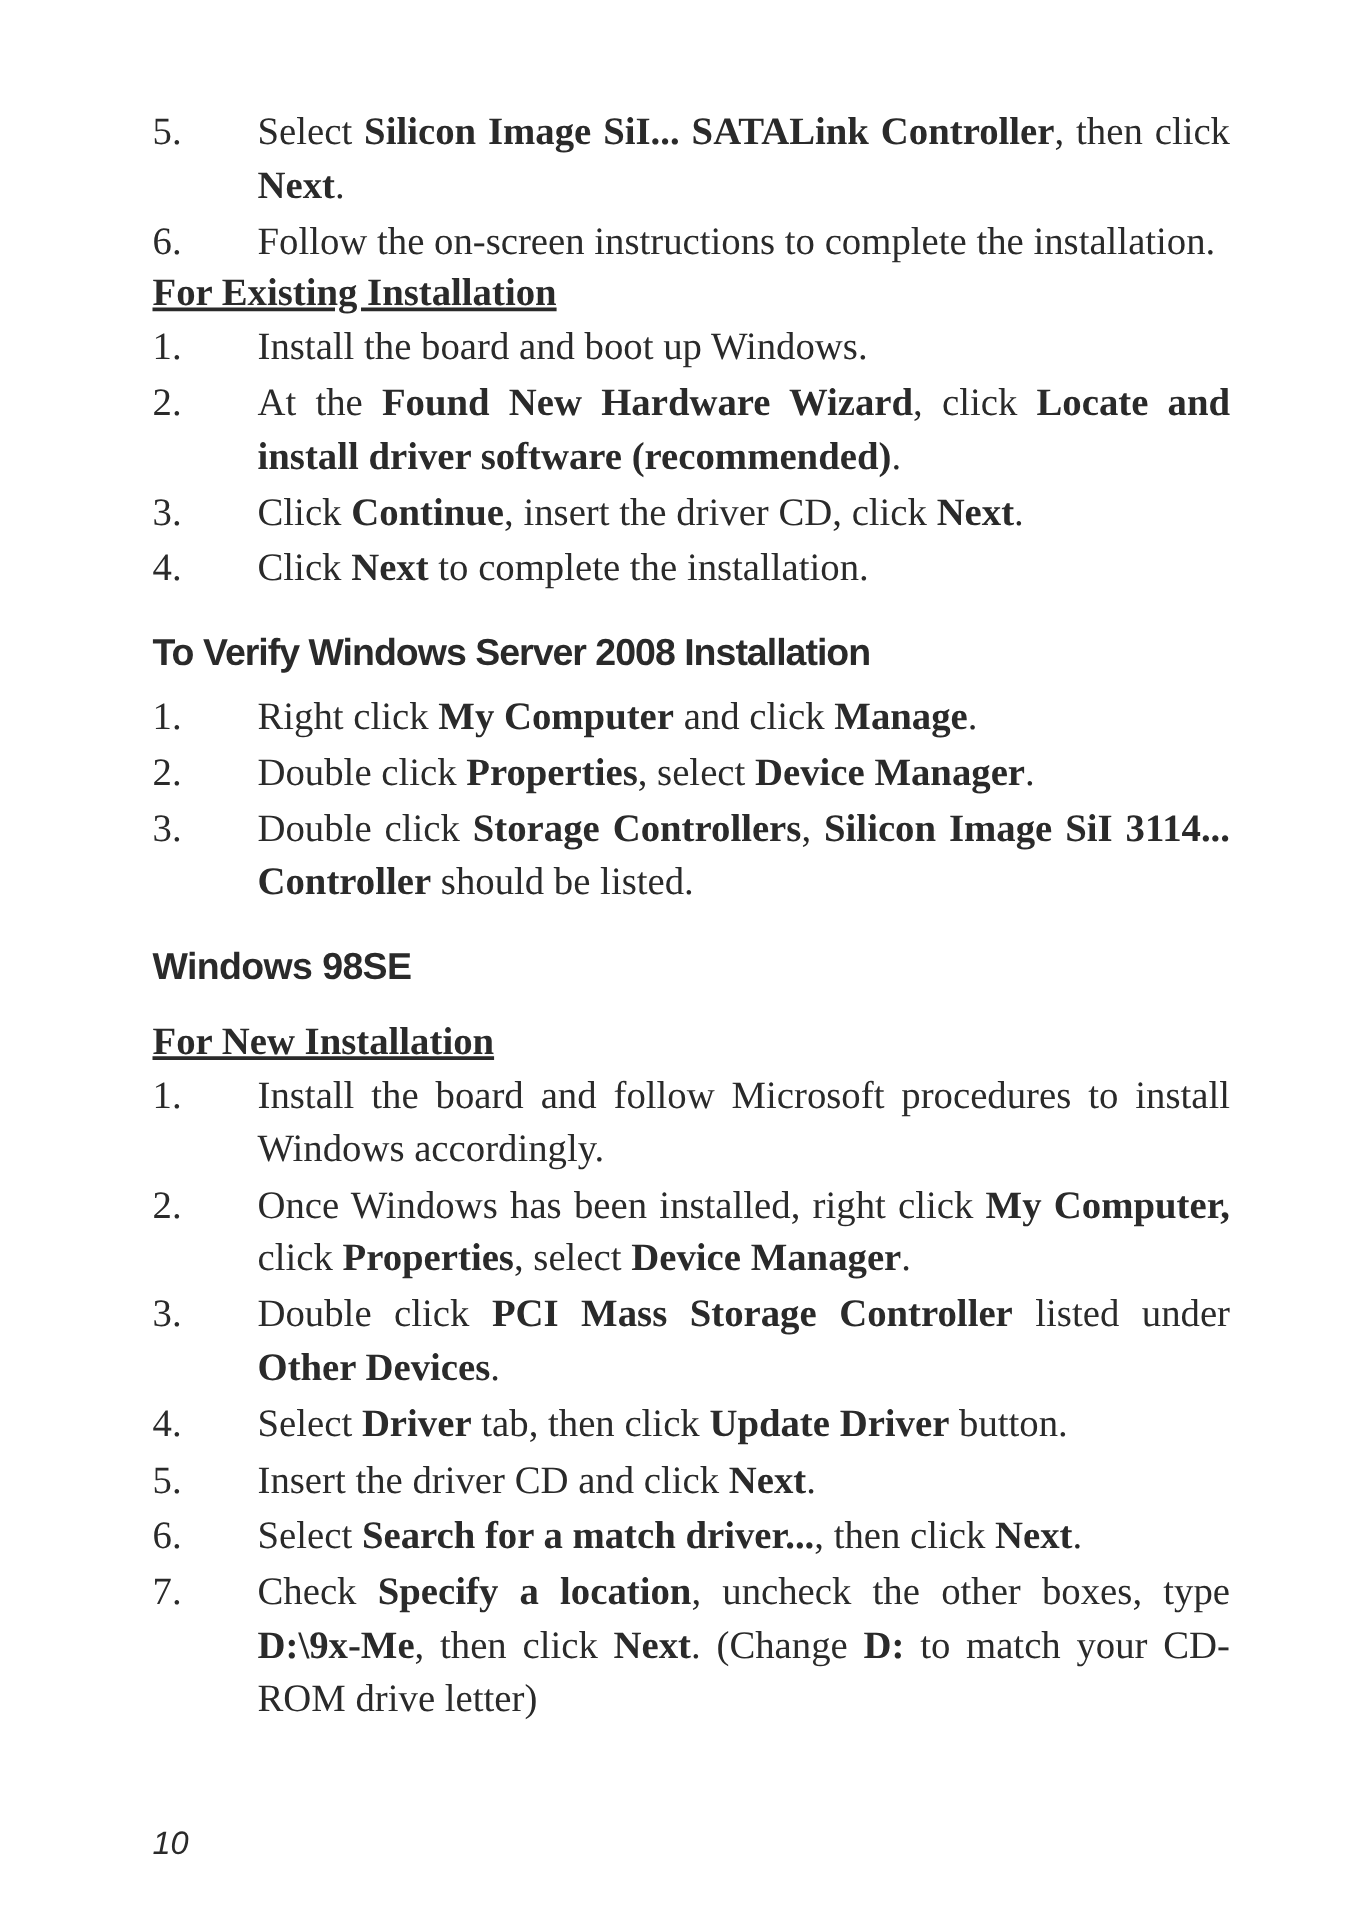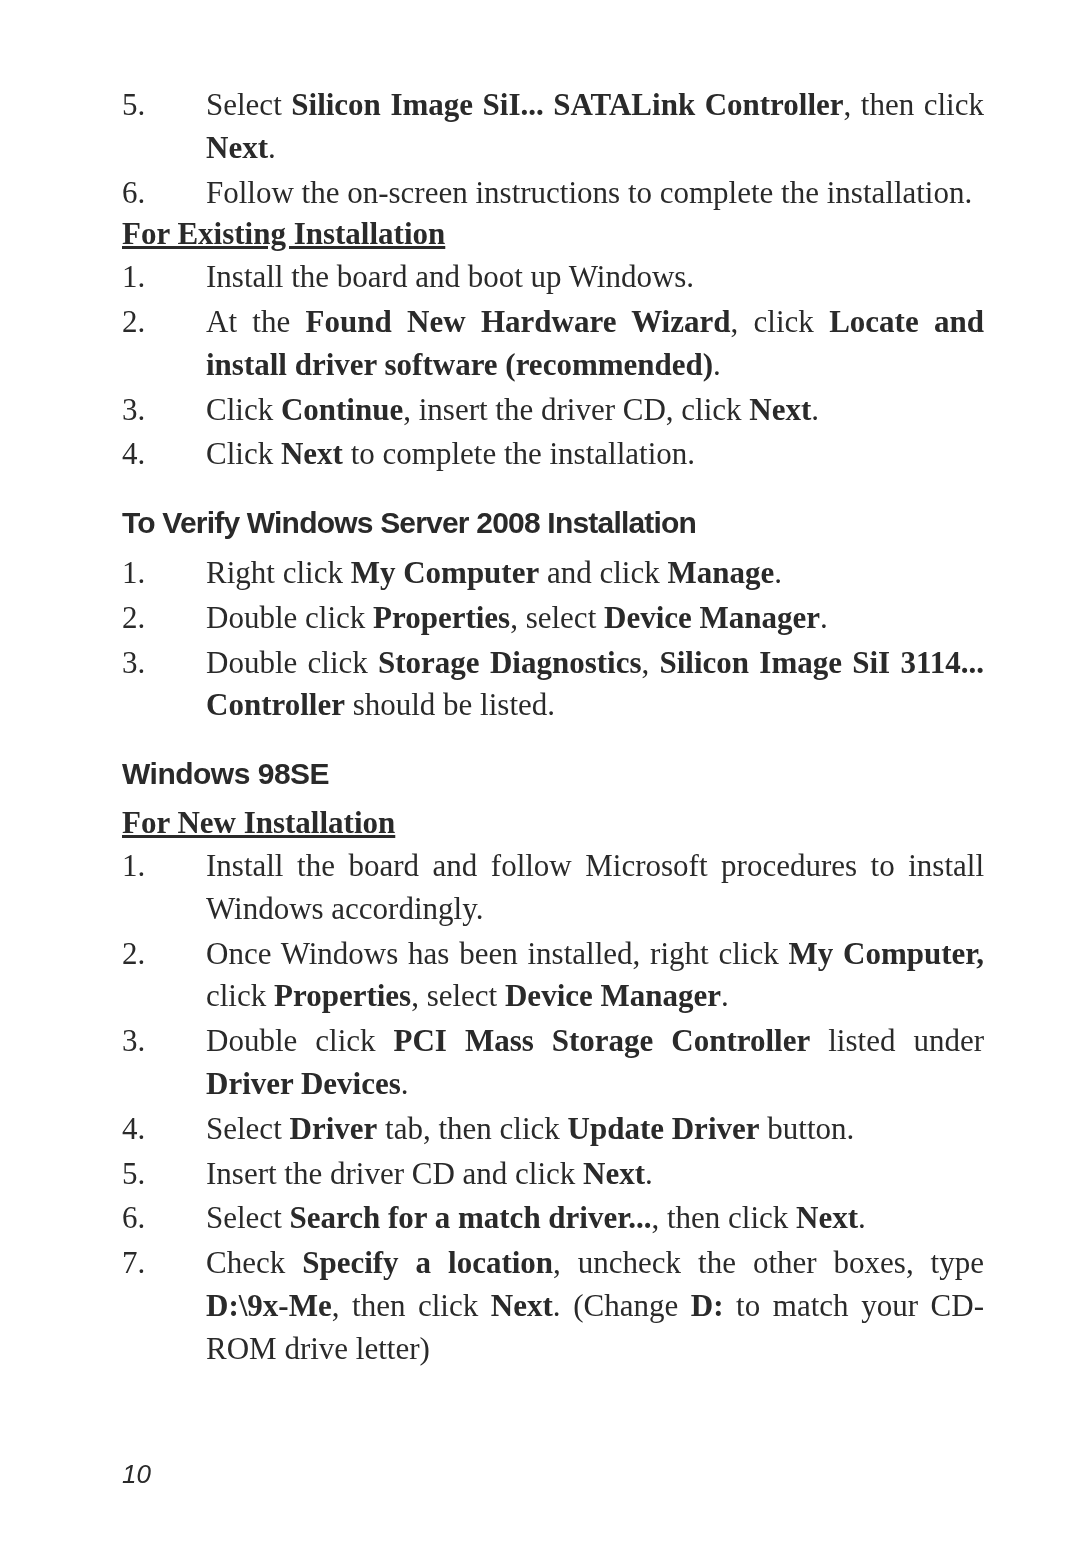--- a/index.html
+++ b/index.html
@@ -77,38 +77,38 @@
     <div class="ol-item">
       <div class="ol-num">1.</div>
       <div class="ol-body">Right click <b>My Computer</b> and click <b>Manage</b>.</div>
     </div>
     <div class="ol-item">
       <div class="ol-num">2.</div>
       <div class="ol-body">Double click <b>Properties</b>, select <b>Device Manager</b>.</div>
     </div>
     <div class="ol-item">
       <div class="ol-num">3.</div>
-      <div class="ol-body">Double click <b>Storage Diagnostics</b>, <b>Silicon Image SiI 3114... Controller</b> should be listed.</div>
+      <div class="ol-body">Double click <b>Storage Controllers</b>, <b>Silicon Image SiI 3114... Controller</b> should be listed.</div>
     </div>
   </div>
 
 <div class="h2">Windows 98SE</div>
-<div class="subhead" style="margin-top:14px;">For New Installation</div>
+<div class="subhead" style="margin-top:24px;">For New Installation</div>
 <div>
     <div class="ol-item">
       <div class="ol-num">1.</div>
       <div class="ol-body">Install the board and follow Microsoft procedures to install Windows accordingly.</div>
     </div>
     <div class="ol-item">
       <div class="ol-num">2.</div>
       <div class="ol-body">Once Windows has been installed, right click <b>My Computer,</b> click <b>Properties</b>, select <b>Device Manager</b>.</div>
     </div>
     <div class="ol-item">
       <div class="ol-num">3.</div>
-      <div class="ol-body">Double click <b>PCI Mass Storage Controller</b> listed under <b>Driver Devices</b>.</div>
+      <div class="ol-body">Double click <b>PCI Mass Storage Controller</b> listed under <b>Other Devices</b>.</div>
     </div>
     <div class="ol-item">
       <div class="ol-num">4.</div>
       <div class="ol-body">Select <b>Driver</b> tab, then click <b>Update Driver</b> button.</div>
     </div>
     <div class="ol-item">
       <div class="ol-num">5.</div>
       <div class="ol-body">Insert the driver CD and click <b>Next</b>.</div>
     </div>
     <div class="ol-item">

